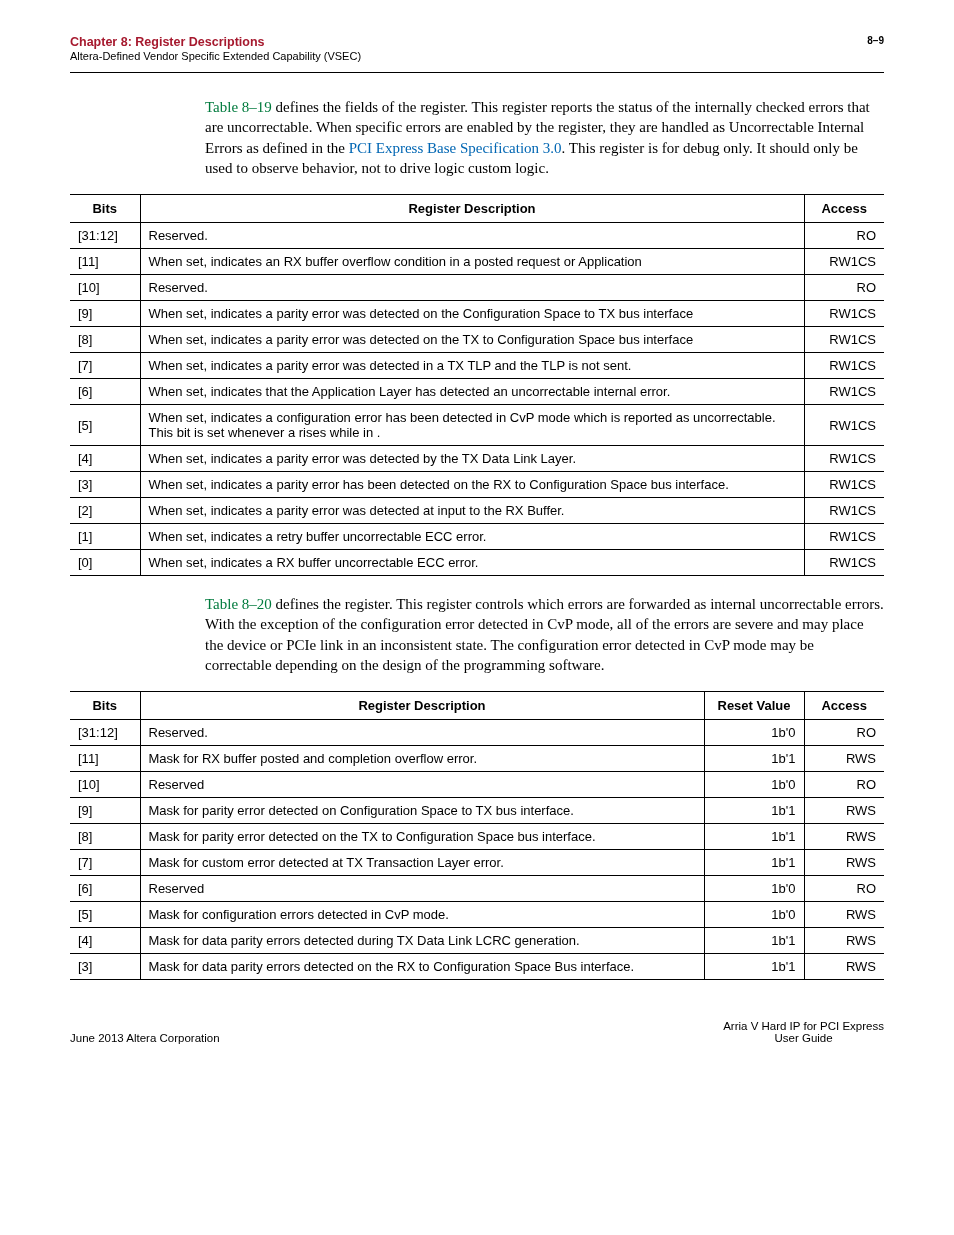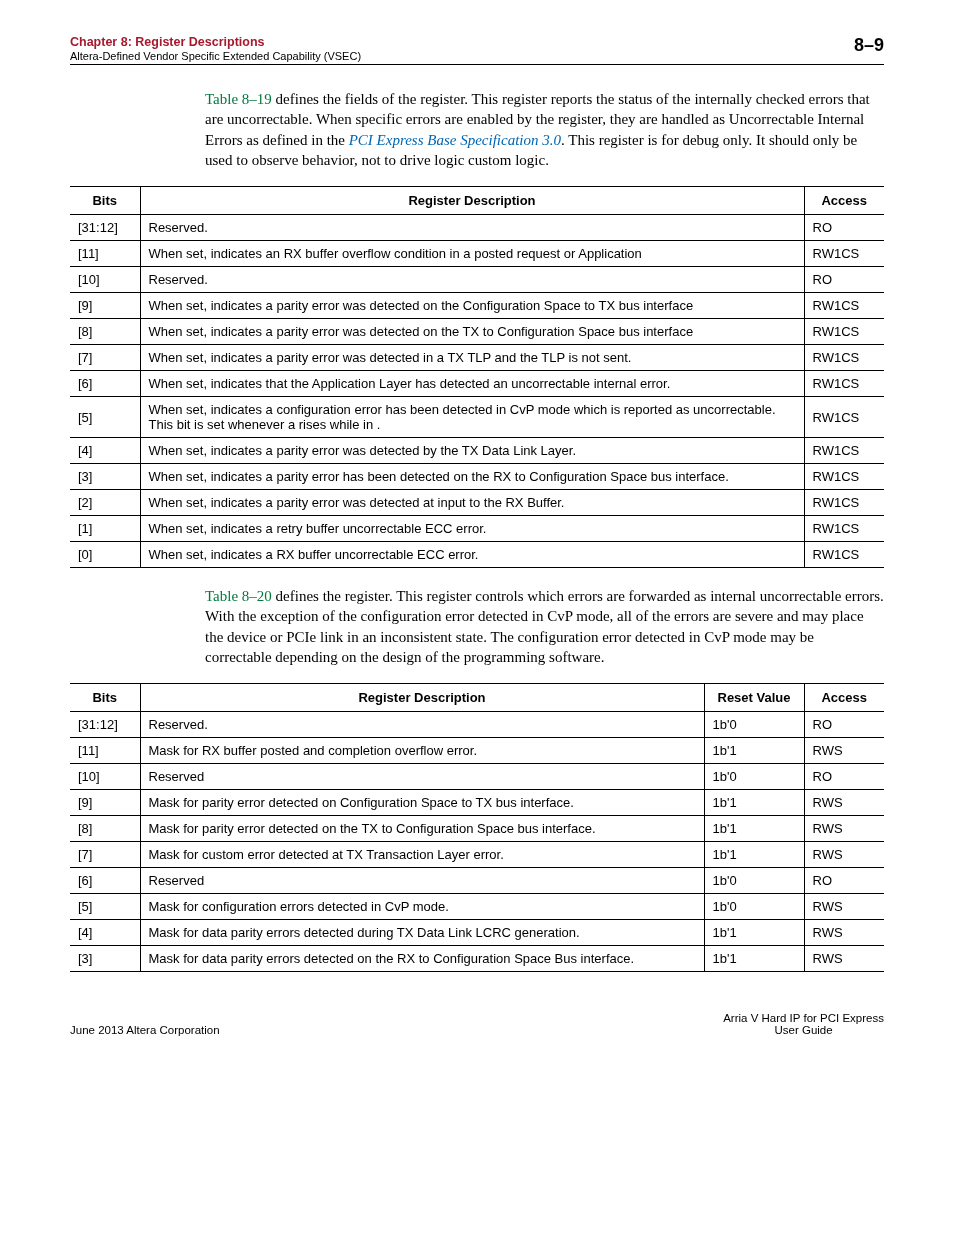--- a/index.html
+++ b/index.html
@@ -12,51 +12,50 @@
     width: 954px;
   }
   .page {
     padding: 35px 70px 30px 70px;
   }
   .running-head {
     display: flex;
     justify-content: space-between;
     align-items: flex-start;
     border-bottom: 1px solid #000;
-    padding-bottom: 2px;
+    padding-bottom: 10px;
     margin-bottom: 24px;
     font-family: Arial, Helvetica, sans-serif;
   }
   .rh-left { }
   .rh-chapter {
     color: #a6192e;
     font-weight: bold;
     font-size: 12.5px;
   }
   .rh-sub {
     font-size: 11px;
     color: #000;
     margin-top: 1px;
   }
   .rh-page {
     font-weight: bold;
-    font-size: 18px;
+    font-size: 10px;
   }
   .body-col {
     margin-left: 135px;
     font-size: 15px;
     line-height: 1.35;
     margin-bottom: 16px;
   }
   .link-green {
     color: #007a3d;
   }
   .link-blue {
     color: #0066b3;
-    font-style: italic;
   }
   .table-caption {
     font-family: Arial, Helvetica, sans-serif;
     font-weight: bold;
     font-size: 13px;
     margin: 10px 0 8px 0;
   }
   table.reg {
     width: 100%;
     border-collapse: collapse;
@@ -80,21 +79,21 @@
     vertical-align: middle;
   }
   table.reg tr:last-child td {
     border-bottom: 1.5px solid #000;
   }
   table.reg th:first-child, table.reg td:first-child { border-left: none; }
   table.reg th:last-child, table.reg td:last-child { border-right: none; }
   .col-bits { width: 70px; }
   .col-access { width: 80px; text-align: center; }
   .col-reset { width: 100px; text-align: center; }
-  .center { text-align: left; }
+  .center { text-align: right; }
   .footer {
     display: flex;
     justify-content: space-between;
     align-items: flex-end;
     font-family: Arial, Helvetica, sans-serif;
     font-size: 11.5px;
     margin-top: 40px;
   }
   .footer .right { text-align: center; }
 </style>

